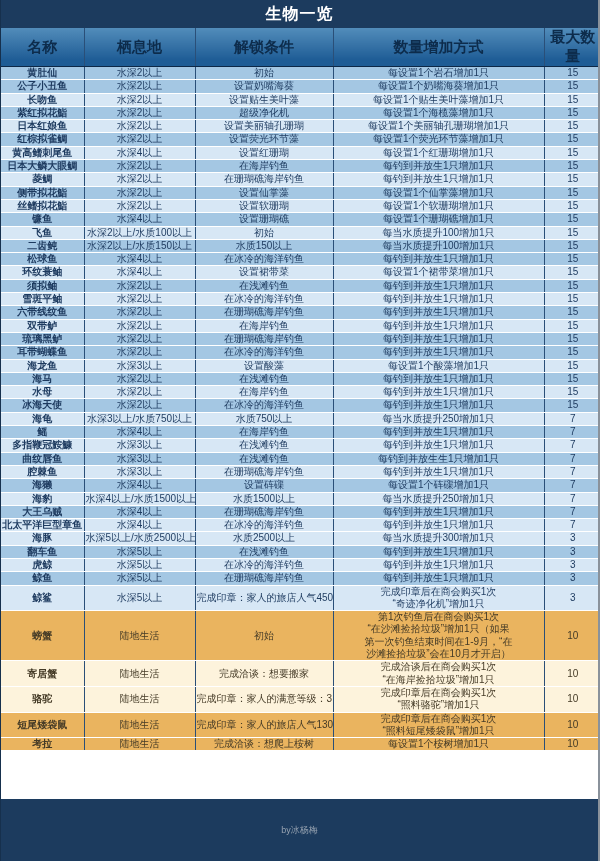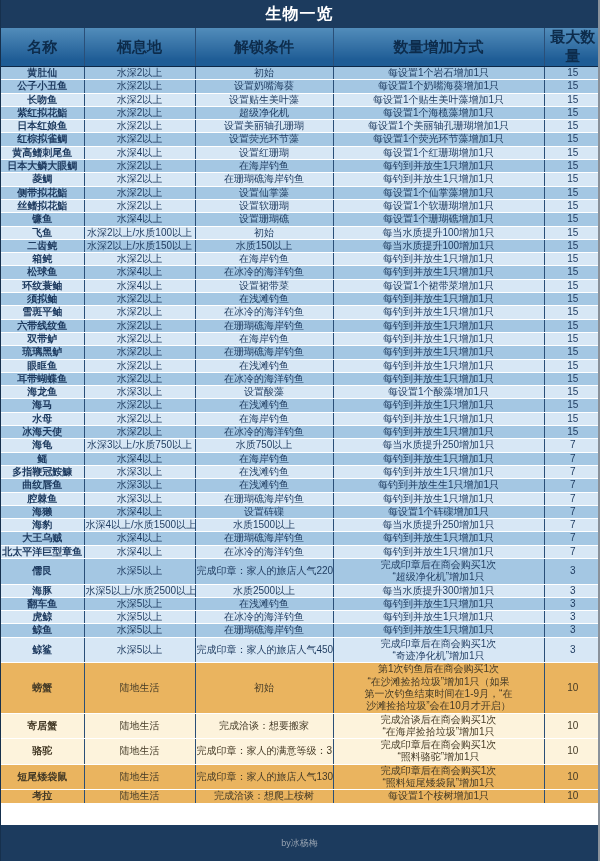--- a/index.html
+++ b/index.html
@@ -175,27 +175,20 @@
             <td class="method">每当水质提升100增加1只</td>
             <td>15</td>
           </tr>
           <tr class="sea shade-dark">
             <td>二齿鲀</td>
             <td>水深2以上/水质150以上</td>
             <td>水质150以上</td>
             <td class="method">每当水质提升100增加1只</td>
             <td>15</td>
           </tr>
-          <tr class="sea shade-light">
-            <td>箱鲀</td>
-            <td>水深2以上</td>
-            <td>在海岸钓鱼</td>
-            <td class="method">每钓到并放生1只增加1只</td>
-            <td>15</td>
-          </tr>
           <tr class="sea shade-dark">
             <td>松球鱼</td>
             <td>水深4以上</td>
             <td>在冰冷的海洋钓鱼</td>
             <td class="method">每钓到并放生1只增加1只</td>
             <td>15</td>
           </tr>
           <tr class="sea shade-light">
             <td>环纹蓑鲉</td>
             <td>水深4以上</td>
@@ -228,27 +221,20 @@
             <td>双带鲈</td>
             <td>水深2以上</td>
             <td>在海岸钓鱼</td>
             <td class="method">每钓到并放生1只增加1只</td>
             <td>15</td>
           </tr>
           <tr class="sea shade-dark">
             <td>琉璃黑鲈</td>
             <td>水深2以上</td>
             <td>在珊瑚礁海岸钓鱼</td>
-            <td class="method">每钓到并放生1只增加1只</td>
-            <td>15</td>
-          </tr>
-          <tr class="sea shade-light">
-            <td>眼眶鱼</td>
-            <td>水深2以上</td>
-            <td>在浅滩钓鱼</td>
             <td class="method">每钓到并放生1只增加1只</td>
             <td>15</td>
           </tr>
           <tr class="sea shade-dark">
             <td>耳带蝴蝶鱼</td>
             <td>水深2以上</td>
             <td>在冰冷的海洋钓鱼</td>
             <td class="method">每钓到并放生1只增加1只</td>
             <td>15</td>
           </tr>
@@ -335,28 +321,20 @@
             <td>在珊瑚礁海岸钓鱼</td>
             <td class="method">每钓到并放生1只增加1只</td>
             <td>7</td>
           </tr>
           <tr class="sea shade-light">
             <td>北太平洋巨型章鱼</td>
             <td>水深4以上</td>
             <td>在冰冷的海洋钓鱼</td>
             <td class="method">每钓到并放生1只增加1只</td>
             <td>7</td>
-          </tr>
-          <tr class="sea shade-dark">
-            <td>儒艮</td>
-            <td>水深5以上</td>
-            <td>完成印章：家人的旅店人气220</td>
-            <td class="method">完成印章后在商会购买1次
-“超级净化机”增加1只</td>
-            <td>3</td>
           </tr>
           <tr class="sea shade-light">
             <td>海豚</td>
             <td>水深5以上/水质2500以上</td>
             <td>水质2500以上</td>
             <td class="method">每当水质提升300增加1只</td>
             <td>3</td>
           </tr>
           <tr class="sea shade-dark">
             <td>翻车鱼</td>

